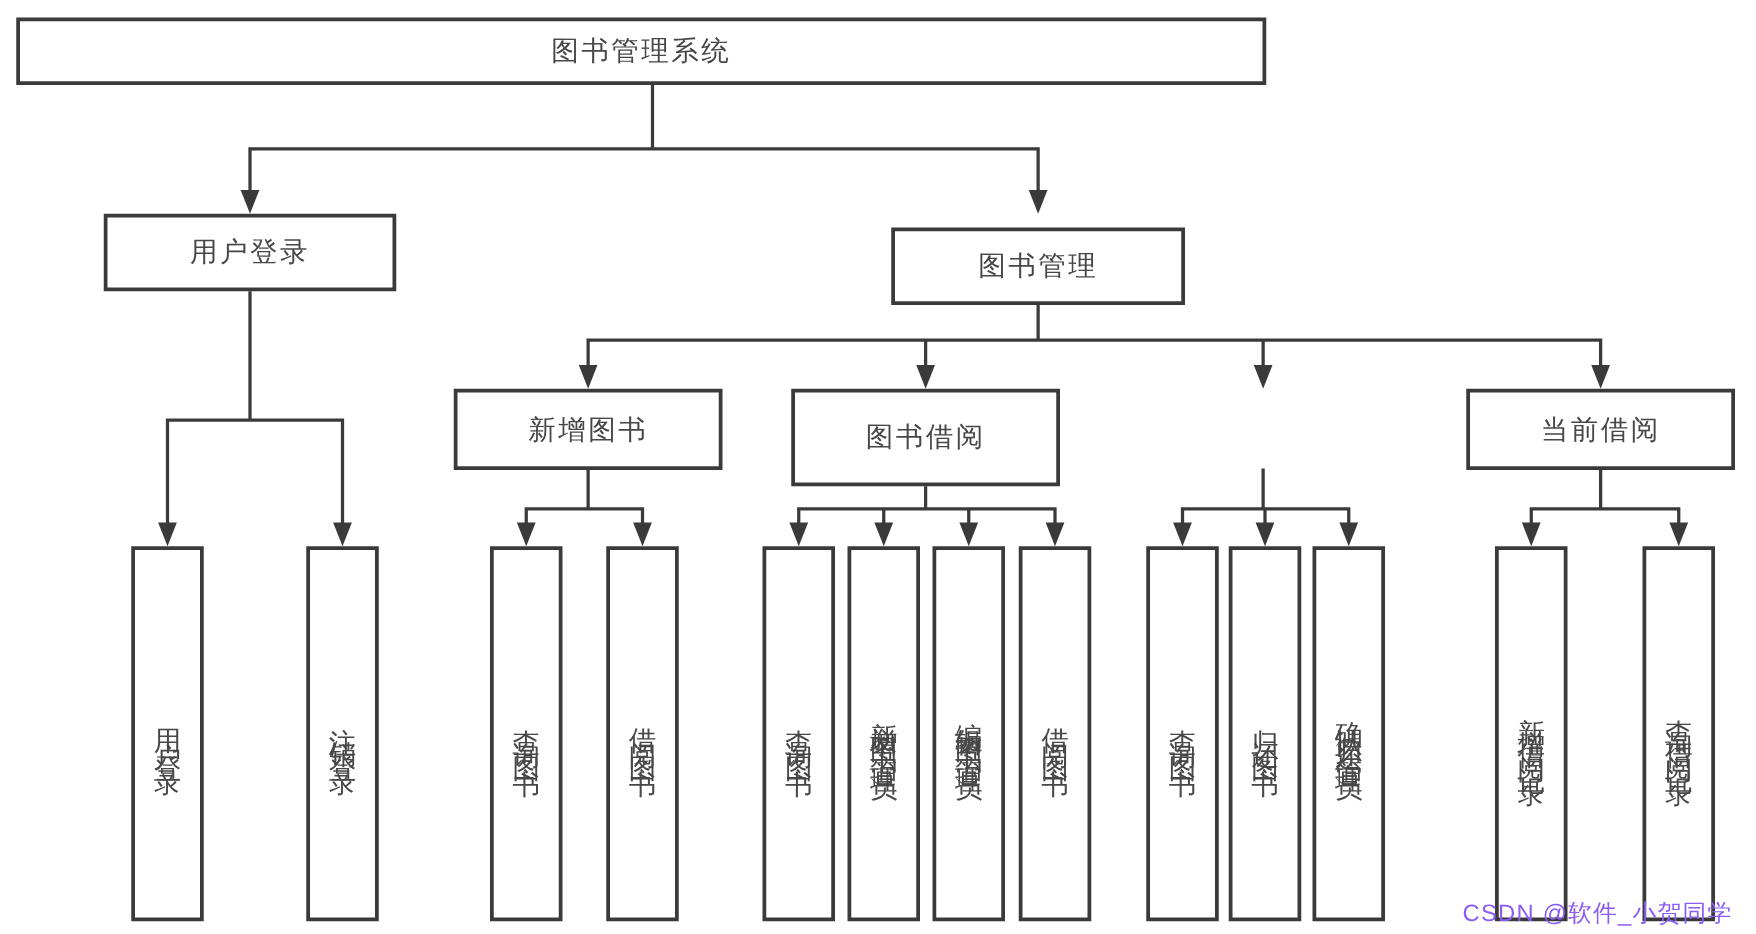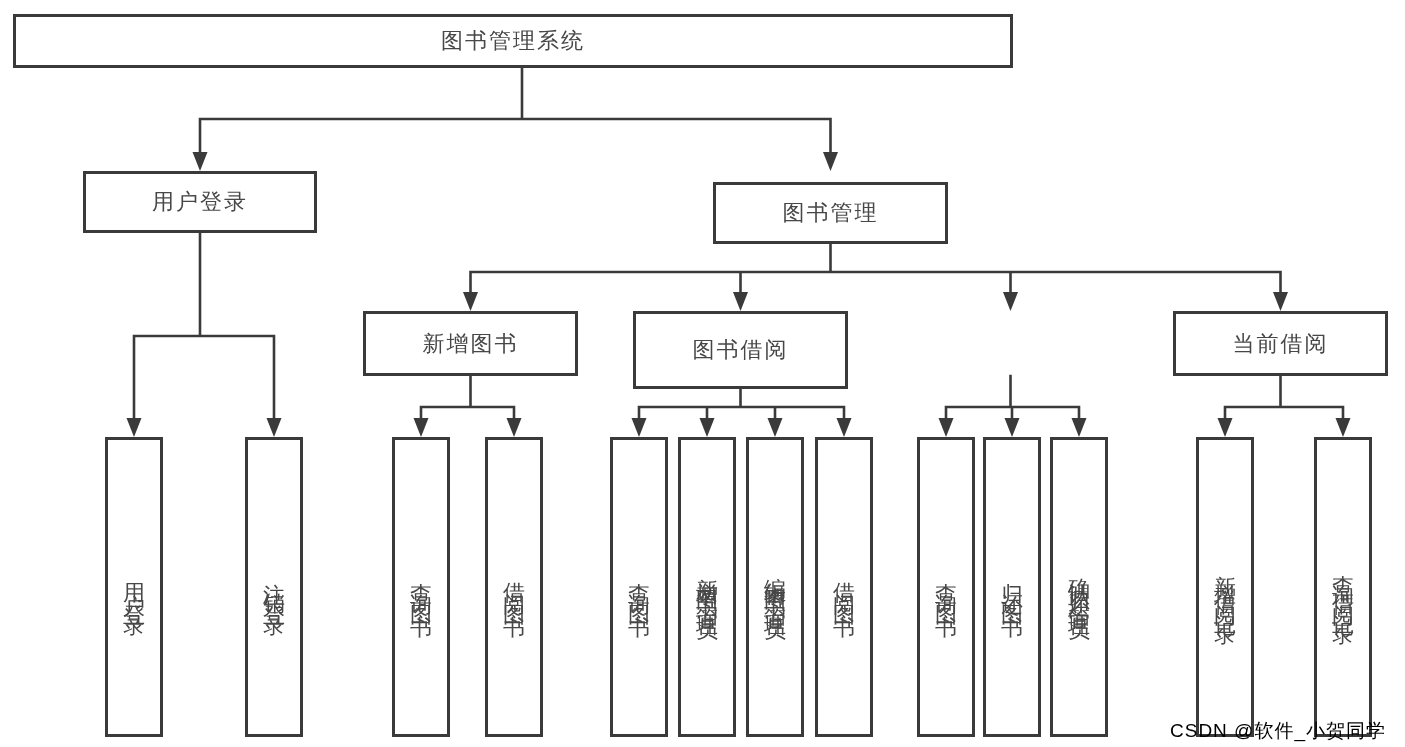--- a/index.html
+++ b/index.html
@@ -29,21 +29,21 @@
     text-orientation:mixed;
     letter-spacing:11px;
     font-size:22px;
   }
   .ls6 { letter-spacing:10px; }
   .ls9 { letter-spacing:6px; }
   .watermark {
     position:absolute;
     left:1170px; top:718px;
     font-size:19px;
-    color:#000000;
+    color:#8b5cf6;
     letter-spacing:1px;
     white-space:nowrap;
   }
 </style>
 </head>
 <body>
 
 <div class="canvas">
 
   <svg class="wires" viewBox="0 0 1405 747" aria-hidden="true">

